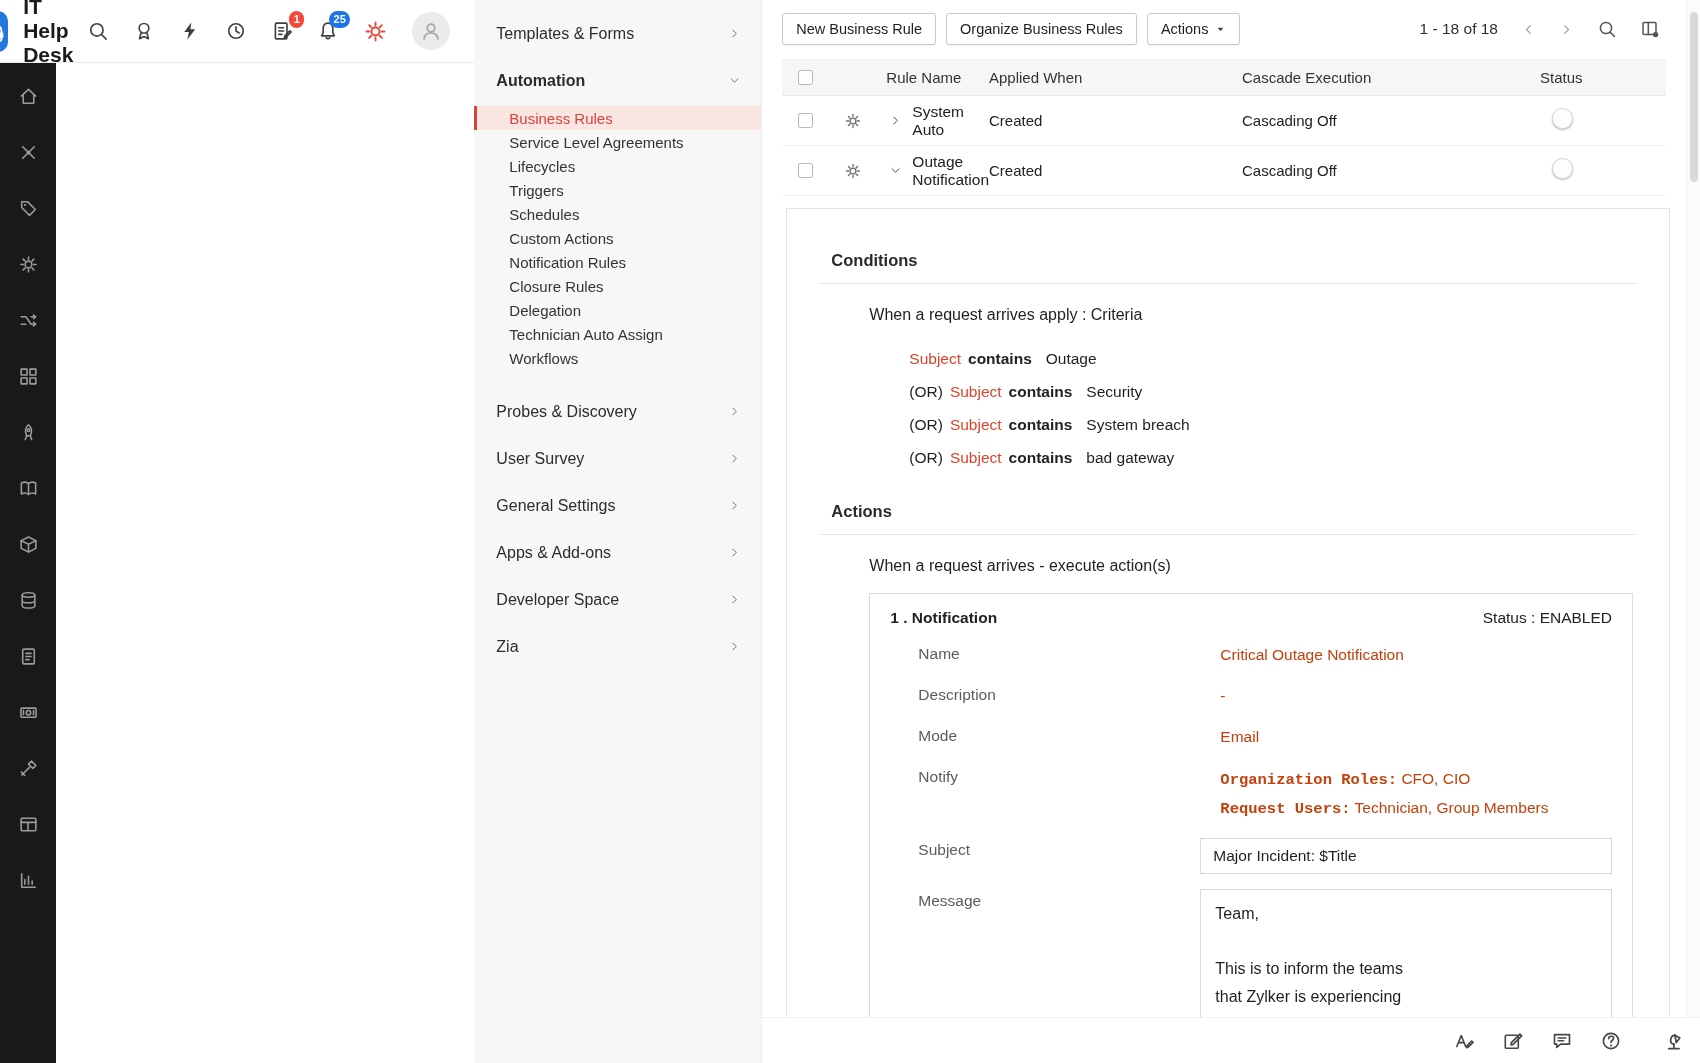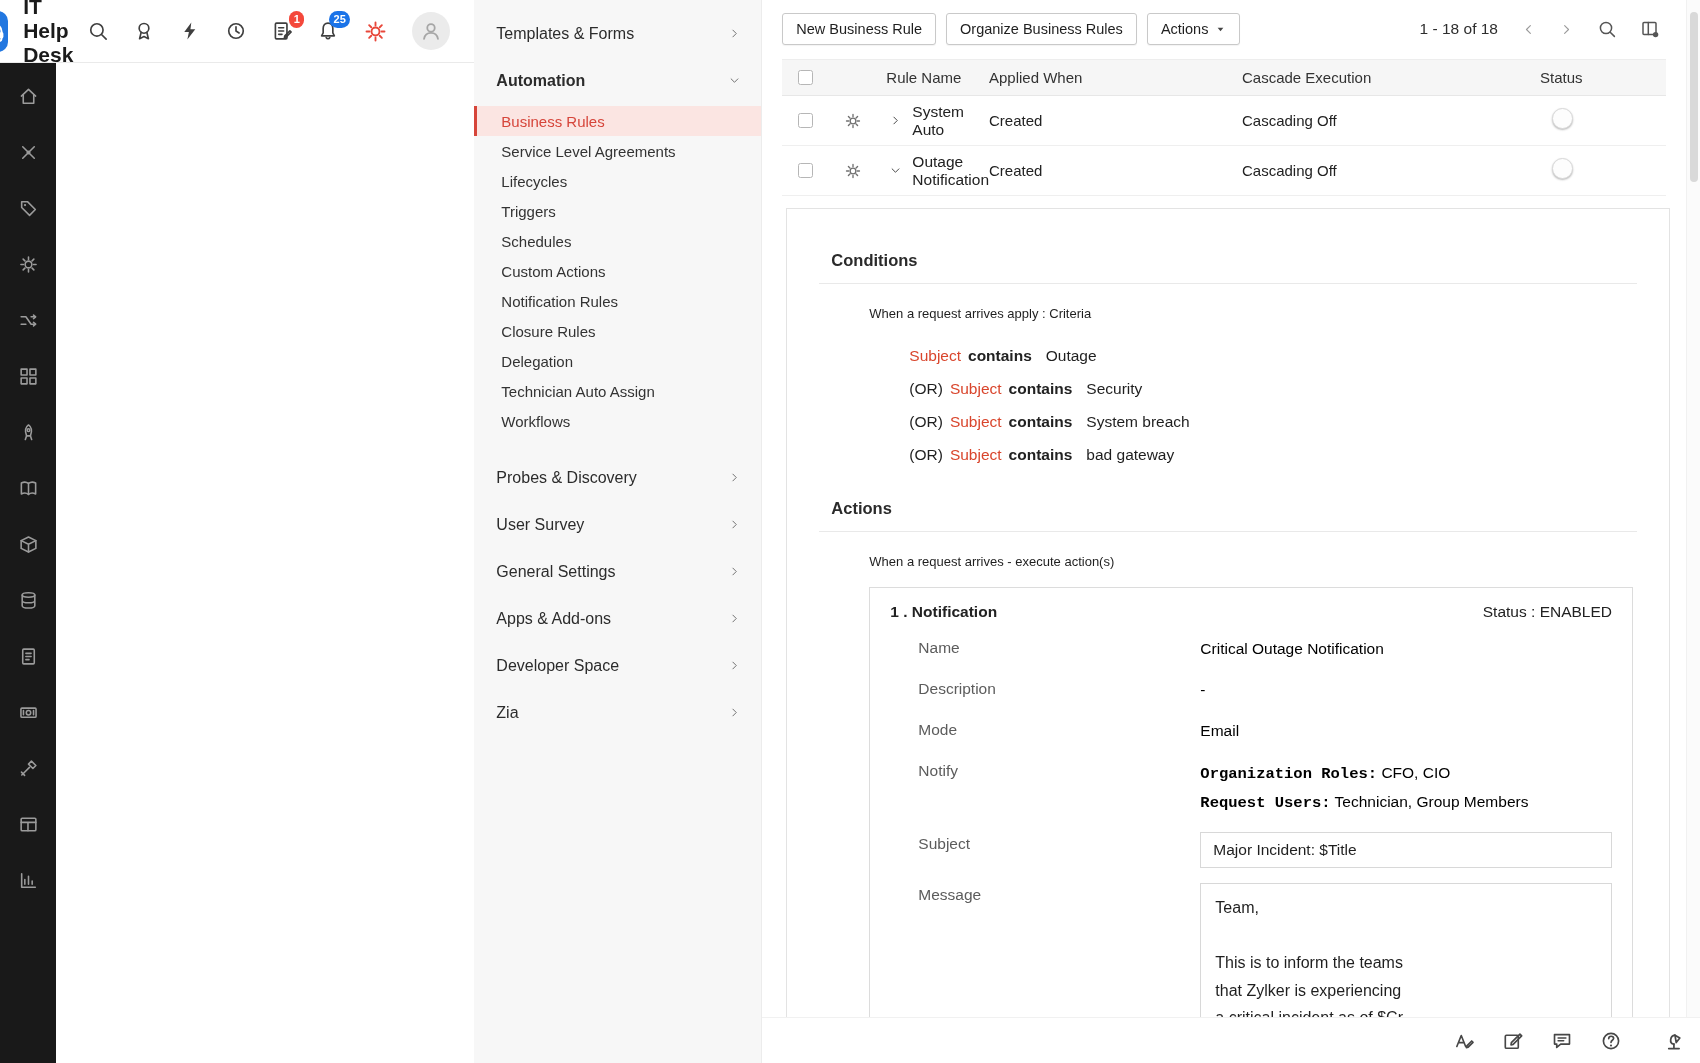--- a/index.html
+++ b/index.html
@@ -47,21 +47,21 @@
   .content-row { flex:1; display:flex; min-height:0; }
 
   
   .sidenav { width:288px; min-width:288px; background:#f7f7f7; border-right:1px solid #ececec; padding-top:10px; overflow:hidden; }
   .nav-group { height:47px; display:flex; align-items:center; justify-content:space-between;
     padding:0 20px 0 22px; color:#2c2c2c; cursor:pointer; font-size:16px; }
   .nav-group.expanded { font-weight:700; }
   .nav-chev { color:#6e6e6e; display:flex; }
   .nav-chev svg { width:13px; height:13px; }
   #nav-children { padding:2px 0 8px 0; }
-  .nav-child { height:30px; display:flex; align-items:center; padding-left:24px; color:#333;
+  .nav-child { height:24px; display:flex; align-items:center; padding-left:32px; color:#333;
     font-size:15px; cursor:pointer; border-left:3px solid transparent; }
   .nav-child.selected { background:#fbe5e2; color:#d6453a; border-left-color:#d6453a; }
   #nav-bottom-groups { margin-top:10px; }
 
   
   .main { flex:1; position:relative; min-width:0; background:#fff; overflow:hidden; }
   .main-toolbar { display:flex; align-items:center; justify-content:space-between; padding:13px 40px 12px 20px; }
   .btn-row { display:flex; gap:10px; }
   .btn { border:1px solid #c9c9c9; background:#fff; border-radius:3px; padding:7px 13px; font-size:14.5px;
     color:#1f1f1f; display:flex; align-items:center; gap:7px; cursor:pointer; box-shadow:0 1px 1px rgba(0,0,0,0.05); }
@@ -88,35 +88,35 @@
   .icon-exp svg { width:13px; height:13px; }
   .c-name { font-size:15.5px; color:#222; cursor:pointer; }
   .toggle { width:30px; height:13px; background:#cfcfcf; border-radius:7px; position:relative; cursor:pointer; margin-left:14px; }
   .toggle::after { content:""; position:absolute; left:-2px; top:-4px; width:19px; height:19px; border-radius:50%;
     background:#fdfdfd; border:1px solid #d9d9d9; box-shadow:0 1px 2px rgba(0,0,0,0.28); }
 
   
   .detail-card { margin:12px 30px 0 24px; border:1px solid #e3e3e3; padding:42px 30px 30px 30px; }
   .section-title { font-size:16.5px; font-weight:700; color:#2a2a2a; margin:0 0 13px 14px; }
   .hrline { border:0; border-top:1px solid #e9e9e9; margin:0 2px 22px 2px; height:0; }
-  .intro { margin:0 0 18px 52px; font-size:13px; color:#1f1f1f; }
+  .intro { margin:0 0 18px 52px; font-size:16px; color:#1f1f1f; }
   #cond-rows { margin-bottom:28px; }
   .cond-row { margin-left:92px; line-height:33px; font-size:15.5px; color:#1f1f1f; }
   .cond-prefix { margin-right:7px;margin-top:40px; }
   .cond-prefix:empty { margin:0; }
   .cond-field { color:#d9452c; margin-right:7px; cursor:pointer; }
   .cond-op { font-weight:700; margin-right:14px; color:#222; }
 
   .notif-box { margin:16px 6px 0 52px; border:1px solid #dcdcdc; padding:15px 20px 28px 20px; }
   .notif-head { display:flex; justify-content:space-between; align-items:center; font-size:15.5px; }
   .notif-title { font-weight:600; color:#222; }
   .notif-status { color:#222; }
   .nfield { display:flex; align-items:flex-start; margin-top:15px; font-size:15.5px; }
   .nlabel { width:310px; min-width:310px; padding-left:28px; padding-top:3px; color:#5c5c5c; }
-  .nvalue { color:#000000; line-height:26px; }
+  .nvalue { color:#c2410c; line-height:26px;margin-left:20px; }
   .notify-line { line-height:27px; }
   .notify-line b { font-weight:700;font-family:Liberation Mono, monospace; }
   .input-box { flex:1; border:1px solid #d8d8d8; background:#fff; padding:8px 12px; font-size:15.5px; color:#1f1f1f; }
   .msg-box { flex:1; border:1px solid #d8d8d8; background:#fff; padding:10px 14px; font-size:16px; line-height:27.5px;
     white-space:pre-line; color:#1f1f1f; height:300px; }
 
   
   .vscroll { position:absolute; top:0; right:0; bottom:46px; width:14px; background:#fbfbfb; border-left:1px solid #f1f1f1; }
   .vthumb { position:absolute; top:12px; left:2.5px; width:8px; height:170px; border-radius:4px; background:#d9d9d9; cursor:pointer; }
   .bottom-bar { position:absolute; left:0; right:0; bottom:0; height:46px; background:#fff; border-top:1px solid #f1f1f1;

